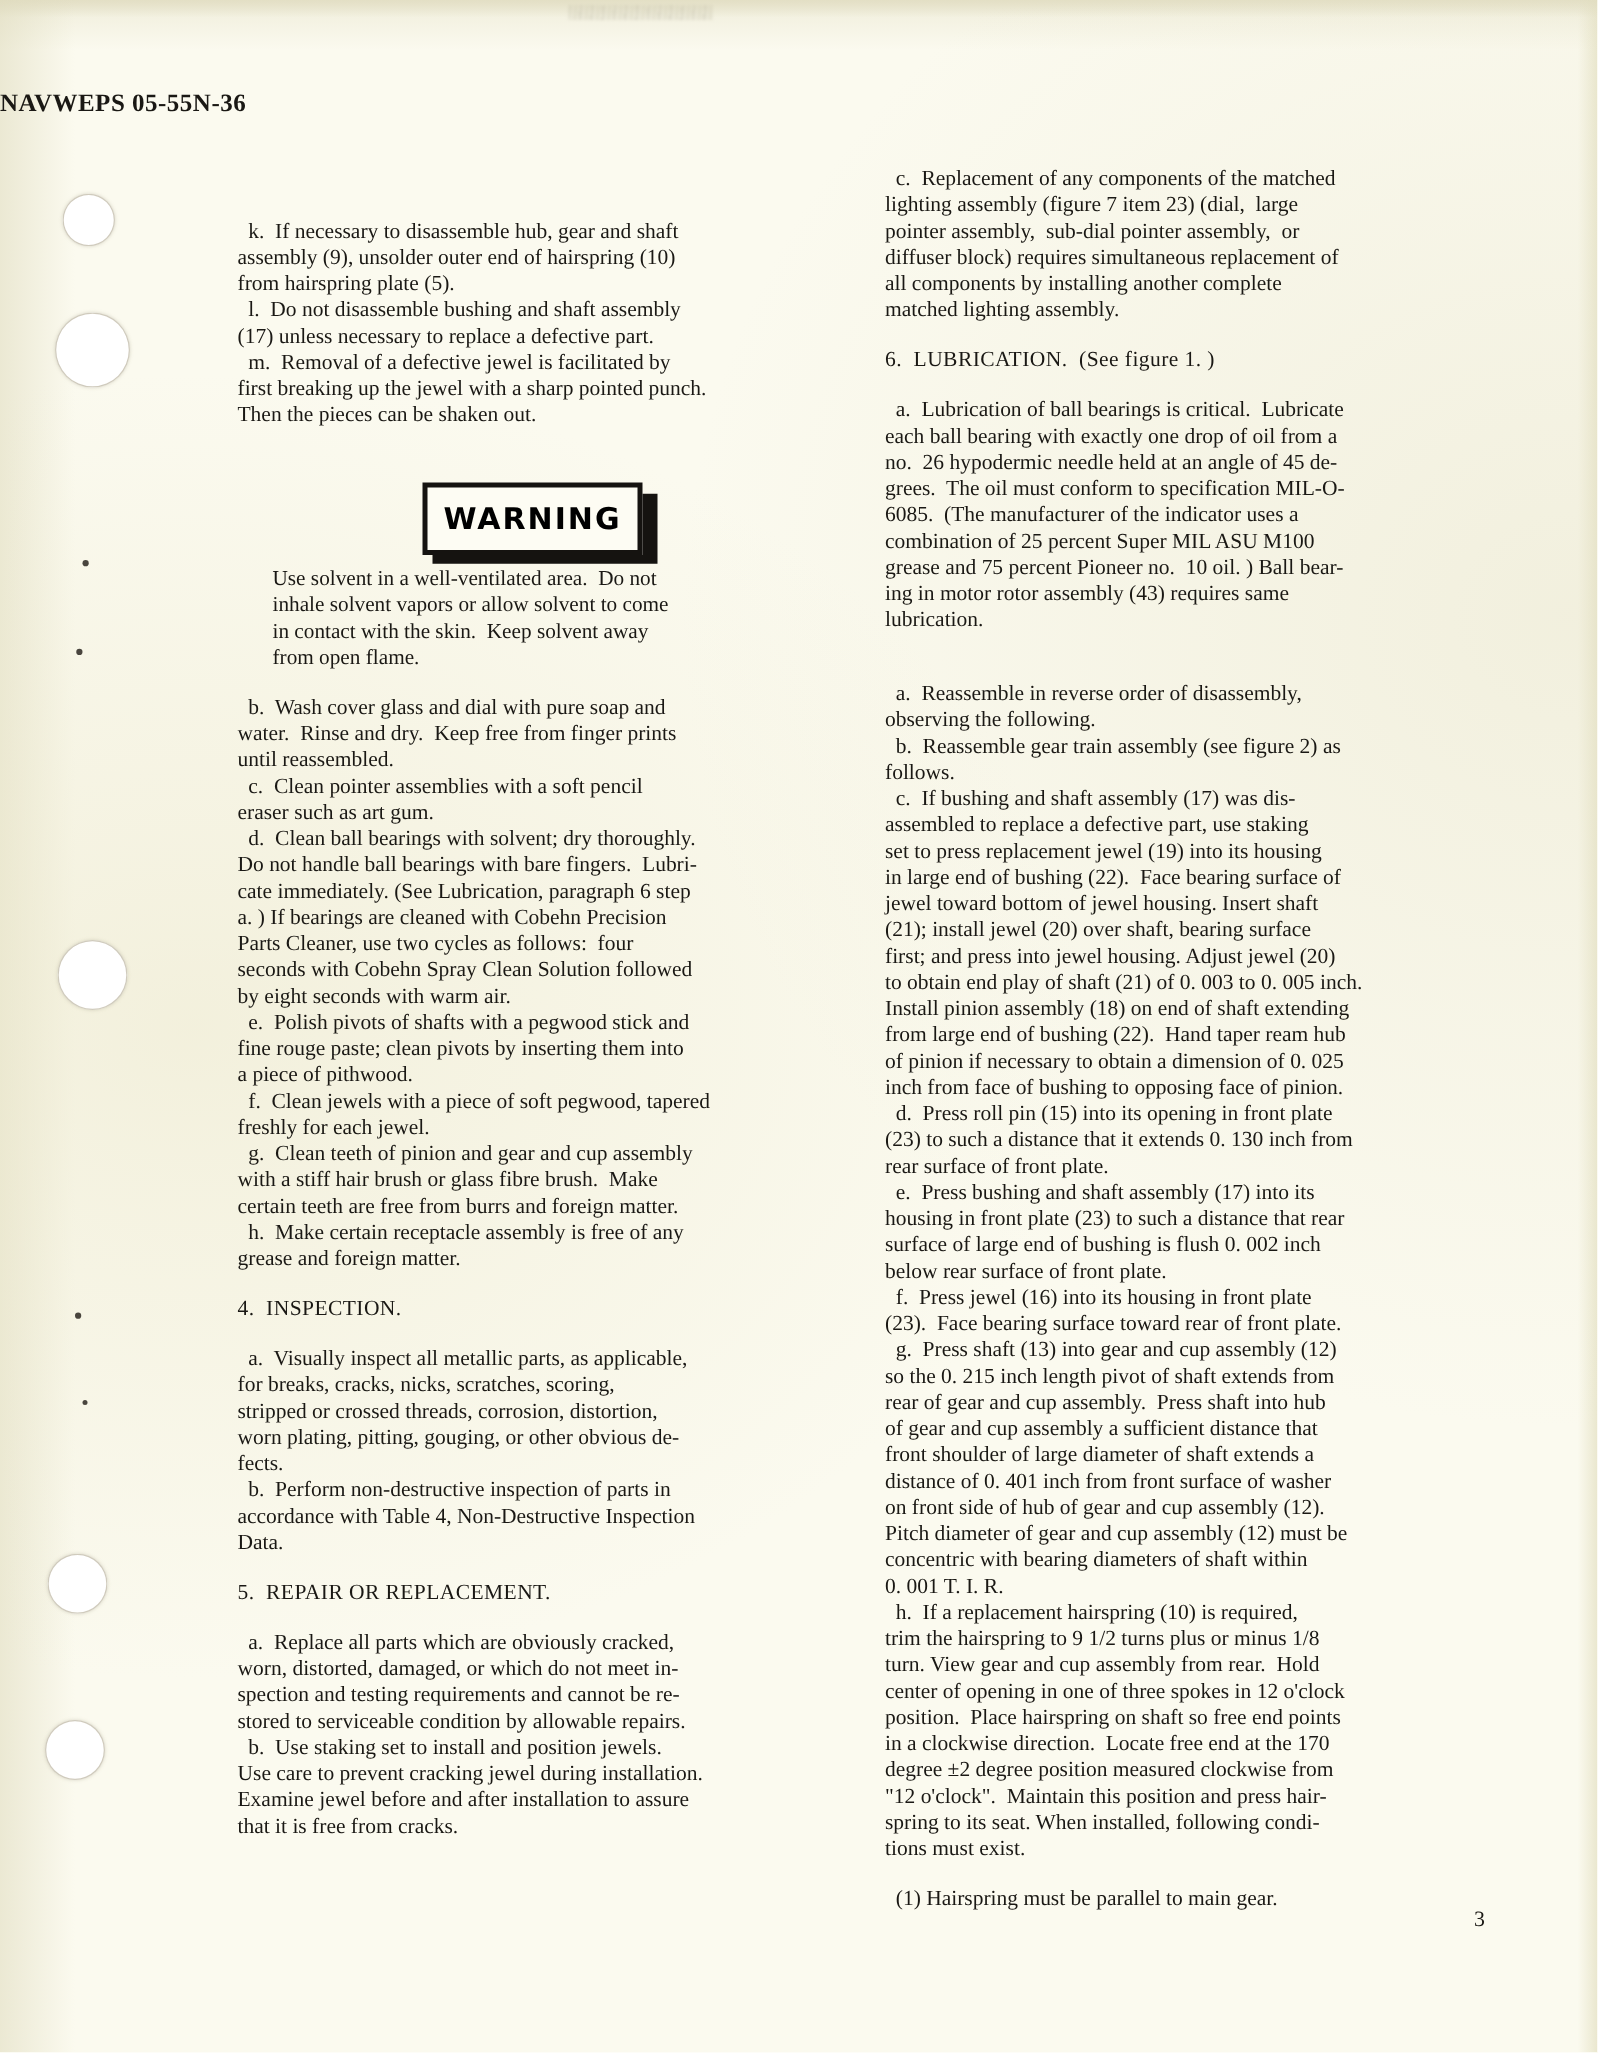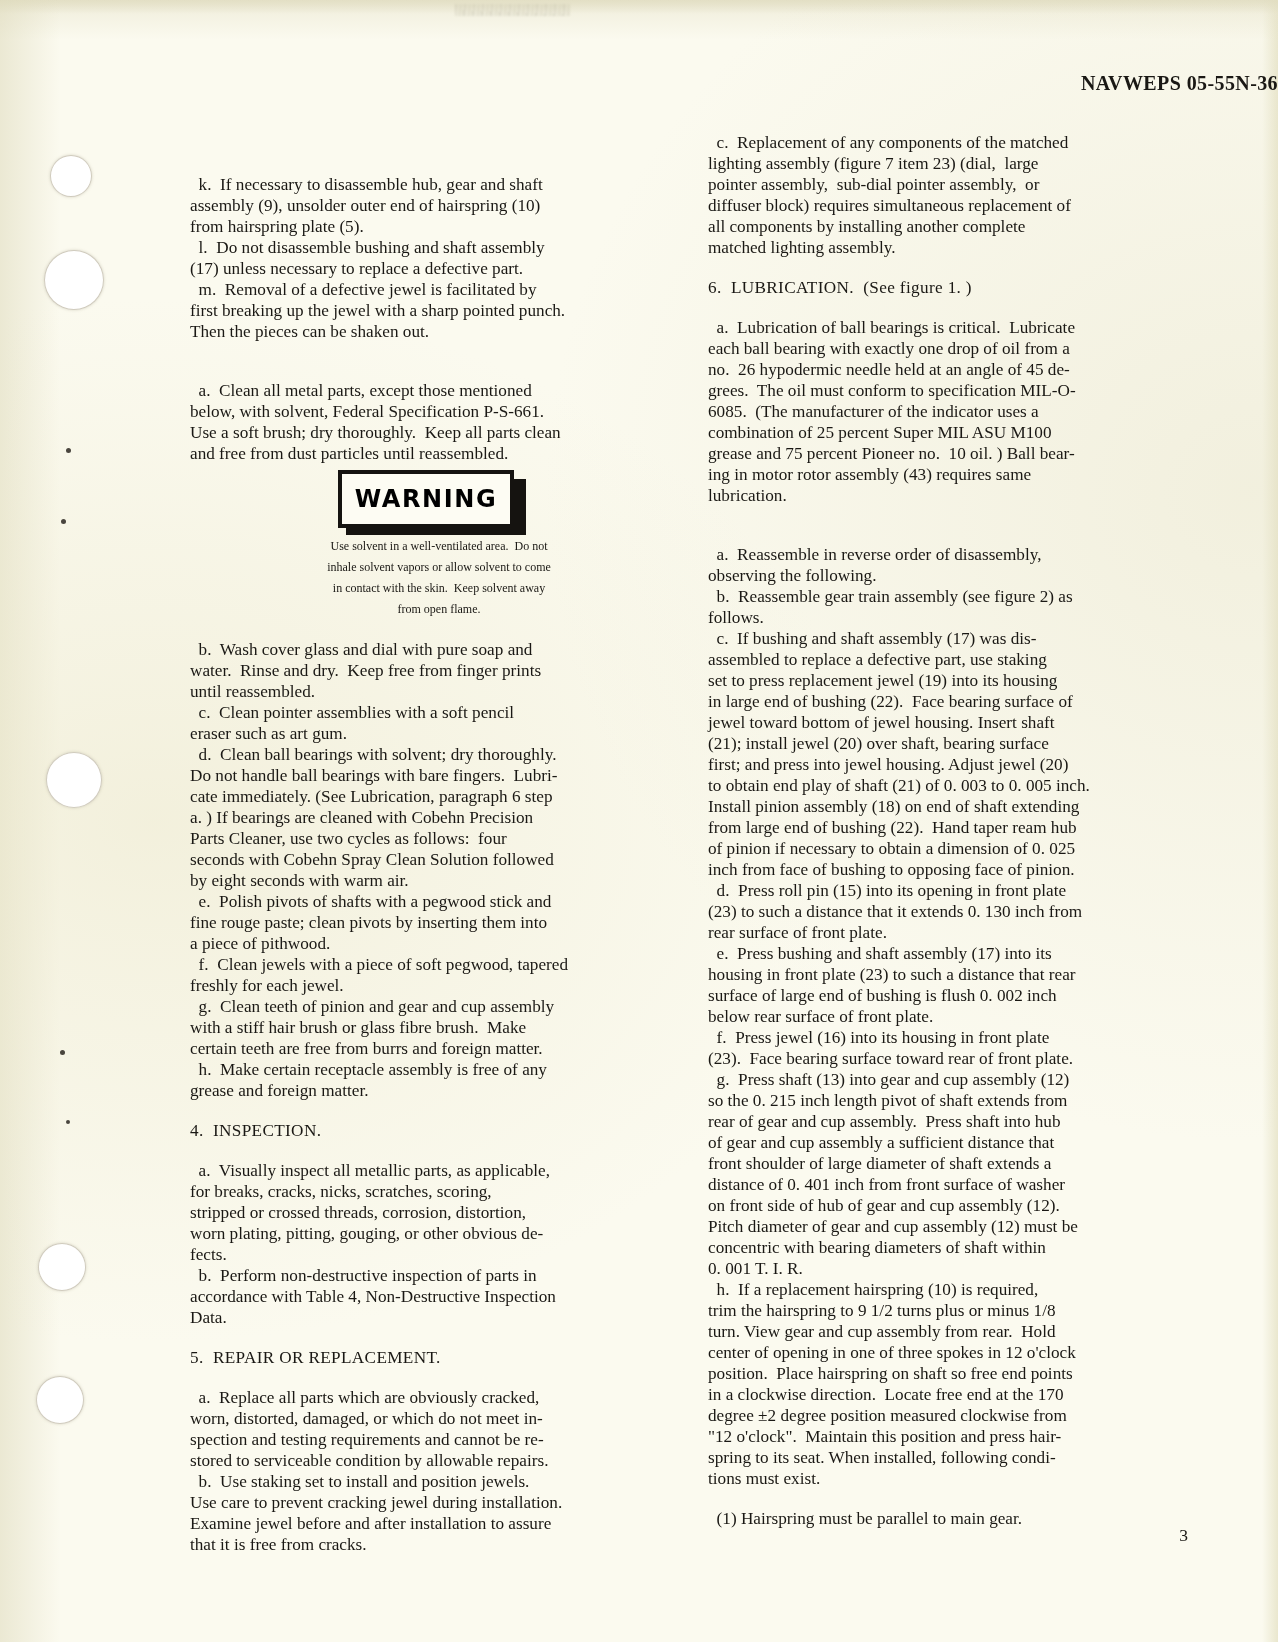--- a/index.html
+++ b/index.html
@@ -71,21 +71,21 @@
     z-index: 4;
     opacity: .85;
   }
 
   
   .doc-header {
     position: absolute;
     top: 72px;
     left: 0;
     width: 1278px;
-    text-align: right;
+    text-align: left;
     font-family: "Liberation Serif", "DejaVu Serif", serif;
     font-weight: bold;
     font-size: 20px;
     letter-spacing: .4px;
     z-index: 5;
   }
 
   
   .col {
     position: absolute;
@@ -143,24 +143,23 @@
     font-family: "DejaVu Sans", "Liberation Sans", sans-serif;
     font-weight: bold;
     font-size: 24px;
     letter-spacing: 1.6px;
     color: #000000;
     line-height: 1;
   }
   .warn-body {
     margin: 0;
     padding-left: 28px;
-    font-size: 12px;
+    font-size: 17px;
     line-height: 21.0px;
     white-space: pre-wrap;
-    text-align: center;
   }
 
   .page-number {
     position: absolute;
     right: 90px;
     bottom: 96px;
     font-size: 17.5px;
     z-index: 5;
   }
 </style>
@@ -187,24 +186,21 @@
 
   <div class="doc-header">NAVWEPS 05-55N-36</div>
 
   <div class="col col-left" id="col-left"><p class="para">  k.  If necessary to disassemble hub, gear and shaft
 assembly (9), unsolder outer end of hairspring (10)
 from hairspring plate (5).
   l.  Do not disassemble bushing and shaft assembly
 (17) unless necessary to replace a defective part.
   m.  Removal of a defective jewel is facilitated by
 first breaking up the jewel with a sharp pointed punch.
-Then the pieces can be shaken out.</p><div class="gap-md"></div><div class="gap-md"></div><p class="para">  a.  Clean all metal parts, except those mentioned
-below, with solvent, Federal Specification P-S-661.
-Use a soft brush; dry thoroughly.  Keep all parts clean
-and free from dust particles until reassembled.</p><div class="warn-wrap"><div class="warn-shadow"></div><div class="warn-box"><span class="warn-text">WARNING</span></div></div><p class="warn-body">Use solvent in a well-ventilated area.  Do not
+Then the pieces can be shaken out.</p><div class="gap-md"></div><div class="gap-md"></div><div class="warn-wrap"><div class="warn-shadow"></div><div class="warn-box"><span class="warn-text">WARNING</span></div></div><p class="warn-body">Use solvent in a well-ventilated area.  Do not
 inhale solvent vapors or allow solvent to come
 in contact with the skin.  Keep solvent away
 from open flame.</p><div class="gap-md"></div><p class="para">  b.  Wash cover glass and dial with pure soap and
 water.  Rinse and dry.  Keep free from finger prints
 until reassembled.
   c.  Clean pointer assemblies with a soft pencil
 eraser such as art gum.
   d.  Clean ball bearings with solvent; dry thoroughly.
 Do not handle ball bearings with bare fingers.  Lubri-
 cate immediately. (See Lubrication, paragraph 6 step

